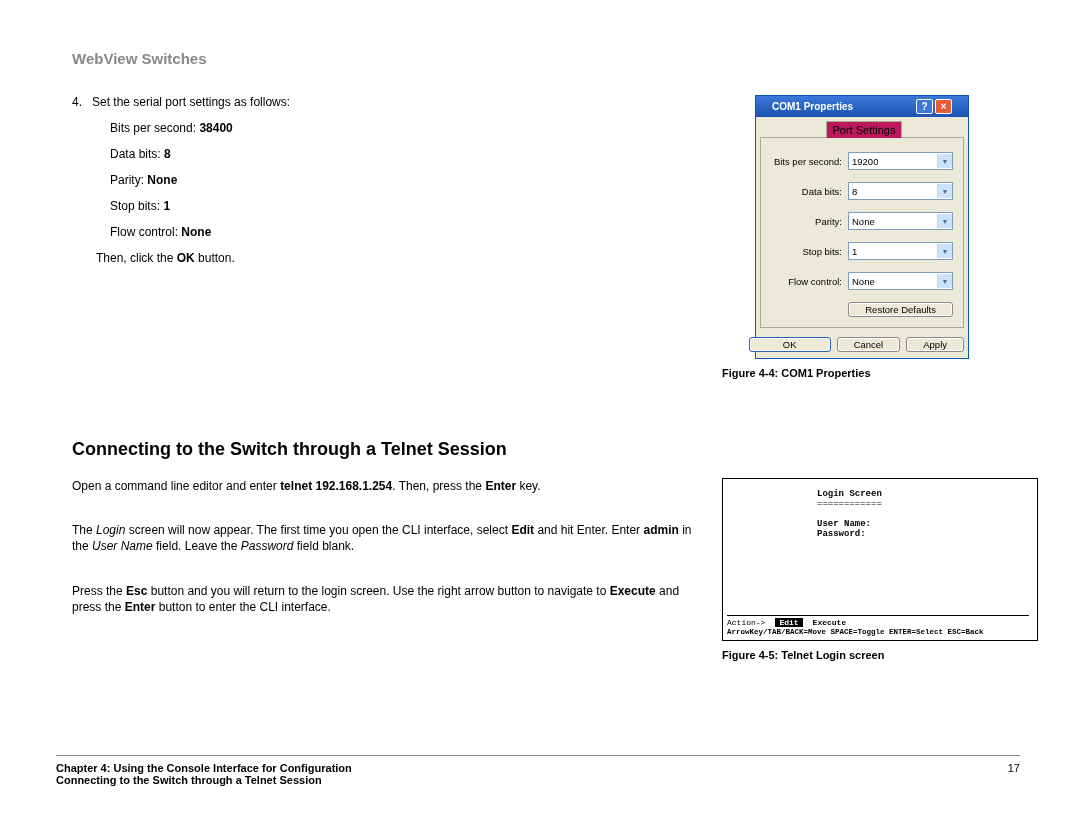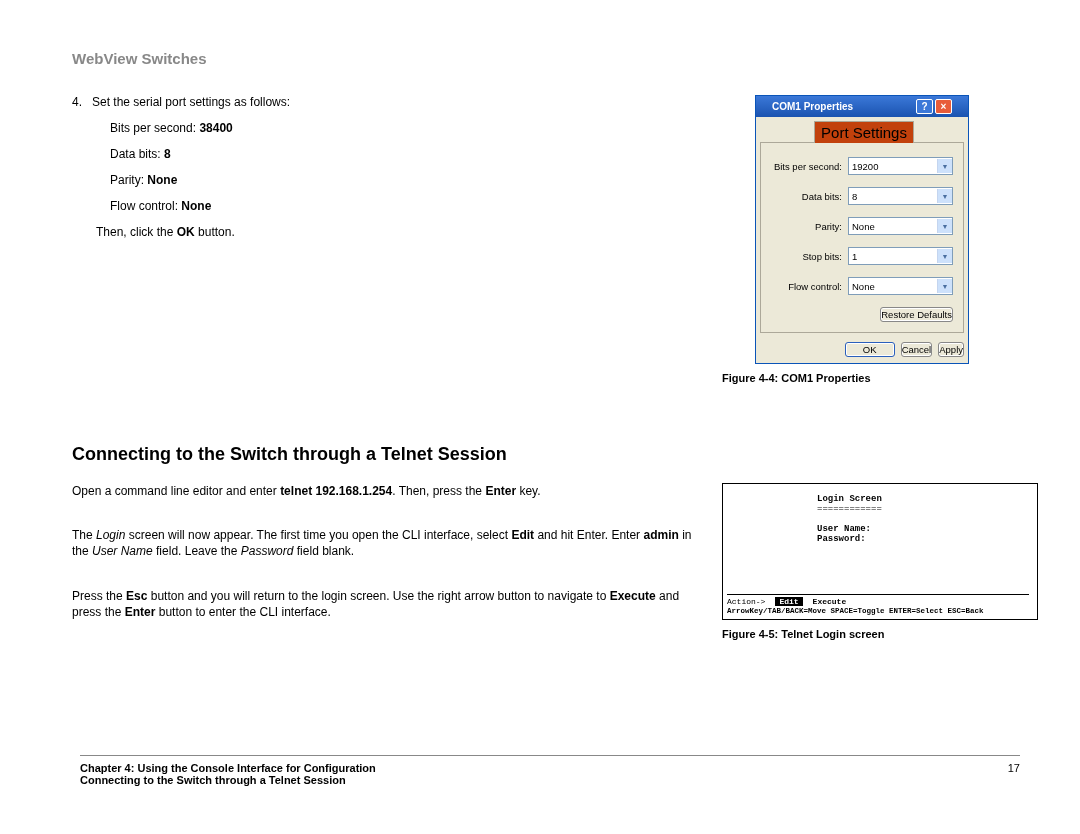--- a/index.html
+++ b/index.html
@@ -99,27 +99,27 @@
     display: flex;
     align-items: center;
     justify-content: center;
     font-size: 10px;
     font-weight: bold;
     line-height: 1;
   }
   .help-btn { background: #3b78d8; color: #fff; }
   .close-btn { background: #e85c3a; color: #fff; }
   .dialog-tab {
-    background: #c2410c;
+    background: #be185d;
     border: 1px solid #aca899;
     border-bottom: none;
     display: inline-block;
     padding: 2px 6px;
     margin: 4px 0 0 4px;
-    font-size: 15px;
+    font-size: 11px;
     position: relative;
     z-index: 2;
   }
   .dialog-panel {
     border: 1px solid #aca899;
     margin: 0 4px 4px 4px;
     padding: 14px 10px 10px 10px;
     background: #ece9d8;
     position: relative;
     top: -1px;
@@ -155,21 +155,21 @@
     align-items: center;
     justify-content: center;
     color: #4a6fa0;
     font-size: 7px;
   }
   .restore-row { text-align: right; margin-top: 8px; }
   .win-btn {
     border: 1px solid #888;
     background: #ece9d8;
     border-radius: 3px;
-    padding: 1px 0;
+    padding: 1px 16px;
     font-size: 9.5px;
     display: inline-block;
     text-align: center;
     box-shadow: inset 0 0 0 1px #fff;
   }
   .dialog-buttons {
     display: flex;
     justify-content: flex-end;
     gap: 6px;
     padding: 4px 4px 6px 4px;
@@ -191,21 +191,21 @@
     font-size: 9px;
     padding: 10px 8px 4px 4px;
     text-align: left;
     margin: 0 auto;
     box-sizing: border-box;
   }
   .term-center { text-align: left; margin-left: 90px; }
   .term-underline { letter-spacing: 0; }
   .term-bottom {
     border-top: 1px solid #000;
-    margin-top: 50px;
+    margin-top: 76px;
     padding-top: 2px;
     font-size: 8px;
     white-space: nowrap;
   }
   .term-row {
     display: flex;
     gap: 10px;
     align-items: center;
   }
   .inverse {
@@ -216,21 +216,21 @@
   }
   .term-hints {
     font-size: 7.5px;
     margin-top: 1px;
   }
 
   
   .footer {
     position: absolute;
     bottom: 48px;
-    left: 80px;
+    left: 56px;
     right: 60px;
     border-top: 1px solid #888;
     padding-top: 6px;
     display: flex;
     justify-content: space-between;
     font-size: 11px;
   }
   .footer-left { font-weight: bold; }
   .footer-sub { font-weight: bold; display: block; }
 </style>
@@ -242,20 +242,21 @@
 
   <div class="content-row">
     <div class="left-col">
       <div class="step">
         <span class="step-num">4.</span>
         <span>Set the serial port settings as follows:</span>
       </div>
       <div class="indented"><span>Bits per second: </span><b>38400</b></div>
       <div class="indented"><span>Data bits: </span><b>8</b></div>
       <div class="indented"><span>Parity: </span><b>None</b></div>
+      <div class="indented"><span>Stop bits: </span><b>1</b></div>
       <div class="indented"><span>Flow control: </span><b>None</b></div>
       <div class="sub"><span>Then, click the </span><b>OK</b><span> button.</span></div>
     </div>
 
     <div class="right-col">
       <div class="dialog">
         <div class="dialog-titlebar">
           <span>COM1 Properties</span>
           <div class="title-buttons">
             <div class="title-btn help-btn">?</div>

